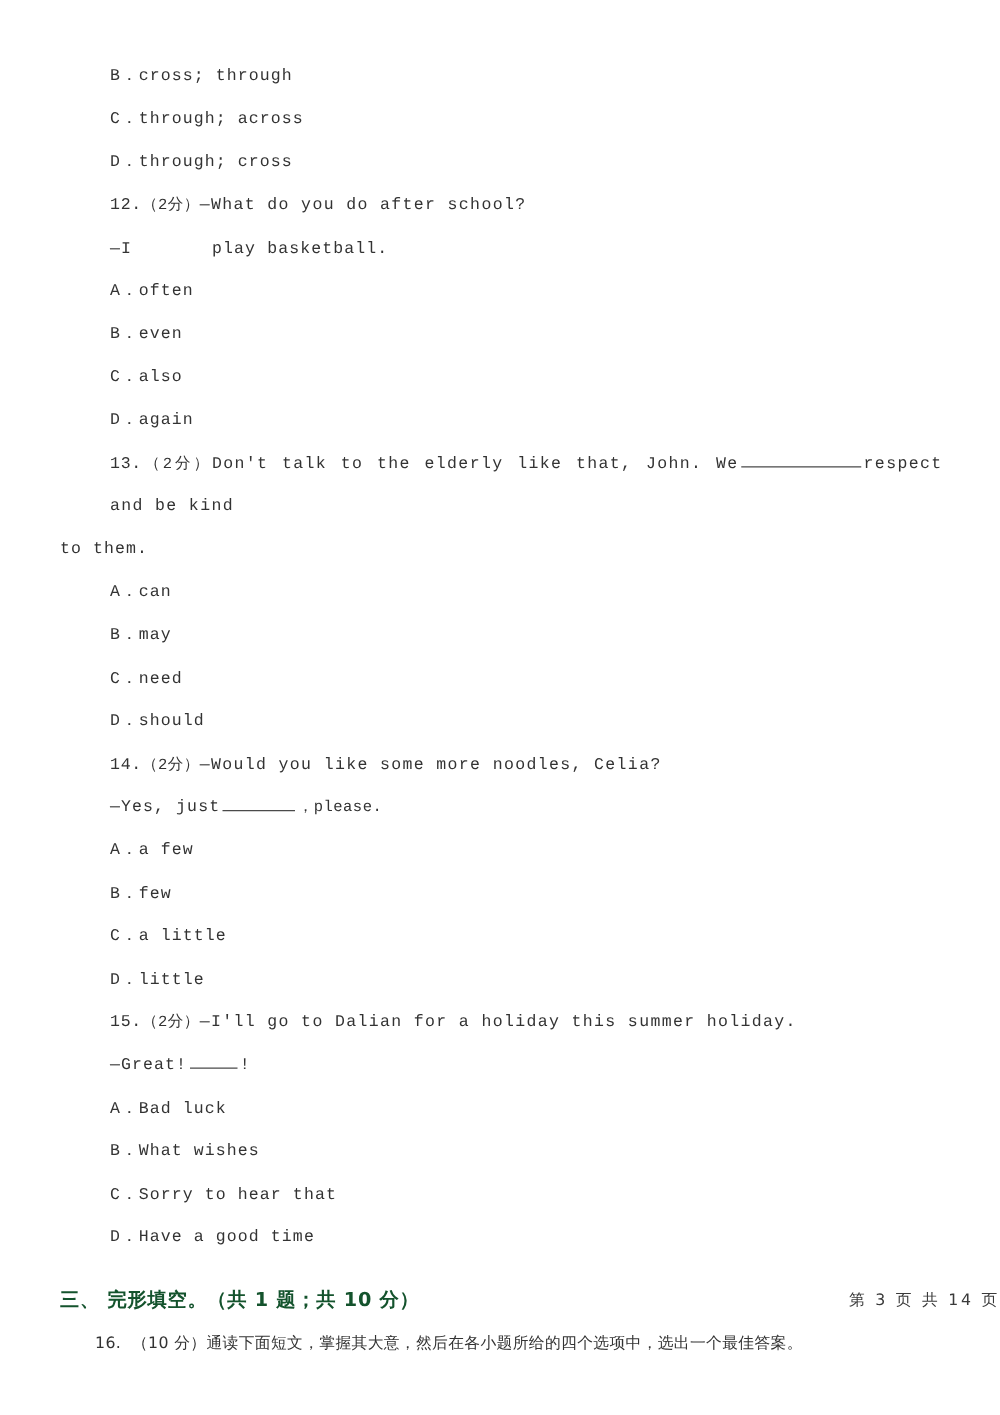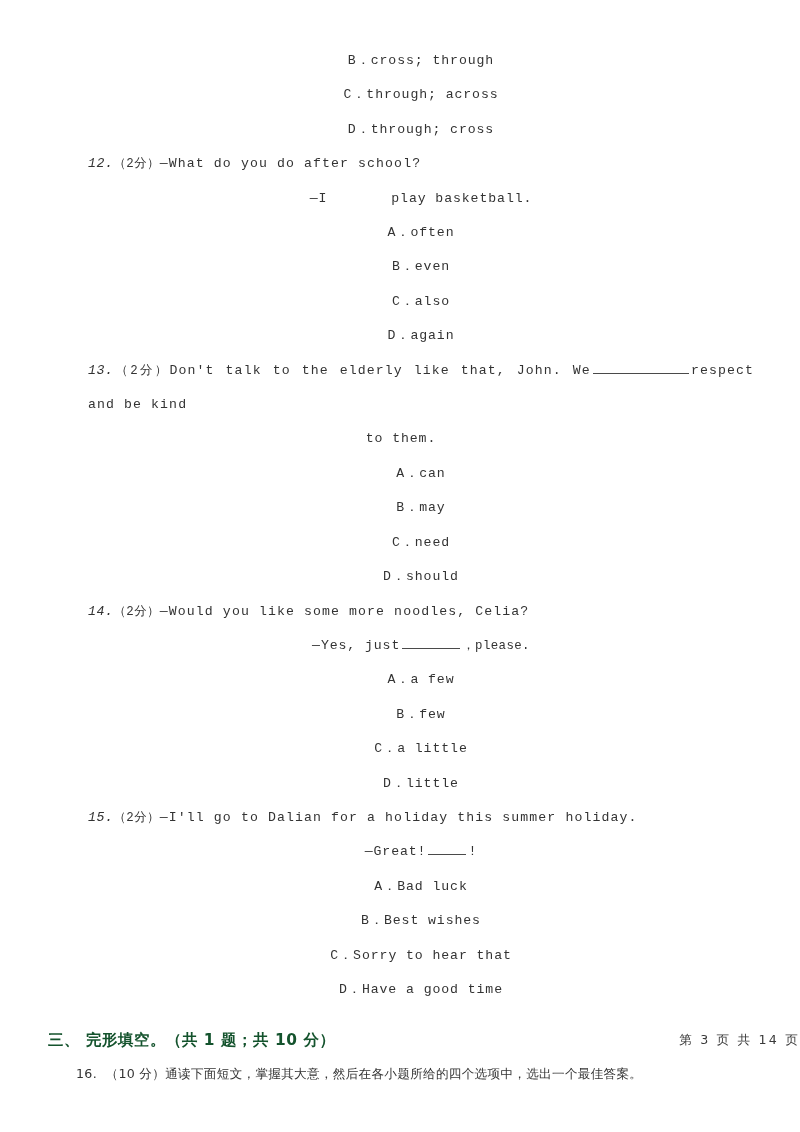--- a/index.html
+++ b/index.html
@@ -32,38 +32,36 @@
     width: 706px;
   }
 
   
   .line {
     font-size: 13.2px;
     line-height: 34.4px;
     letter-spacing: 0.9px;
     color: #333333;
     white-space: pre;
-    text-align: center;
   }
 
   .opt {
     padding-left: 40px;
     white-space: pre;
   }
 
   .qline {
     padding-left: 40px;
     white-space: normal;
     text-align: justify;
     letter-spacing: 1.1px;
   }
 
   .qline .qnum {
     letter-spacing: 0.6px;
-    font-style: italic;
   }
 
   .cont {
     padding-left: 0;
     white-space: pre;
   }
 
   .dash-line {
     padding-left: 40px;
     white-space: pre;
@@ -151,21 +149,21 @@
     <div class="line qline"><span class="qnum">14.</span><span class="cn">（2分）</span><span>—Would you like some more noodles, Celia?</span></div>
     <div class="line dash-line"><span>—Yes, just</span><span class="blank-u blank-mid"></span><span class="cn">，please.</span></div>
     <div class="line opt">A．a few</div>
     <div class="line opt">B．few</div>
     <div class="line opt">C．a little</div>
     <div class="line opt">D．little</div>
 
     <div class="line qline"><span class="qnum">15.</span><span class="cn">（2分）</span><span>—I'll go to Dalian for a holiday this summer holiday.</span></div>
     <div class="line dash-line"><span>—Great!</span><span class="blank-u blank-short"></span><span>!</span></div>
     <div class="line opt">A．Bad luck</div>
-    <div class="line opt">B．Best wishes</div>
+    <div class="line opt">B．What wishes</div>
     <div class="line opt">C．Sorry to hear that</div>
     <div class="line opt">D．Have a good time</div>
 
     <div class="spacer-sm"></div>
 
     <div class="section-head">三、 完形填空。（共 1 题；共 10 分）</div>
 
     <div class="cn-question"><span>16.</span>&nbsp;&nbsp;<span>（10 分）</span><span>通读下面短文，掌握其大意，然后在各小题所给的四个选项中，选出一个最佳答案。</span></div>
 
   </div>

